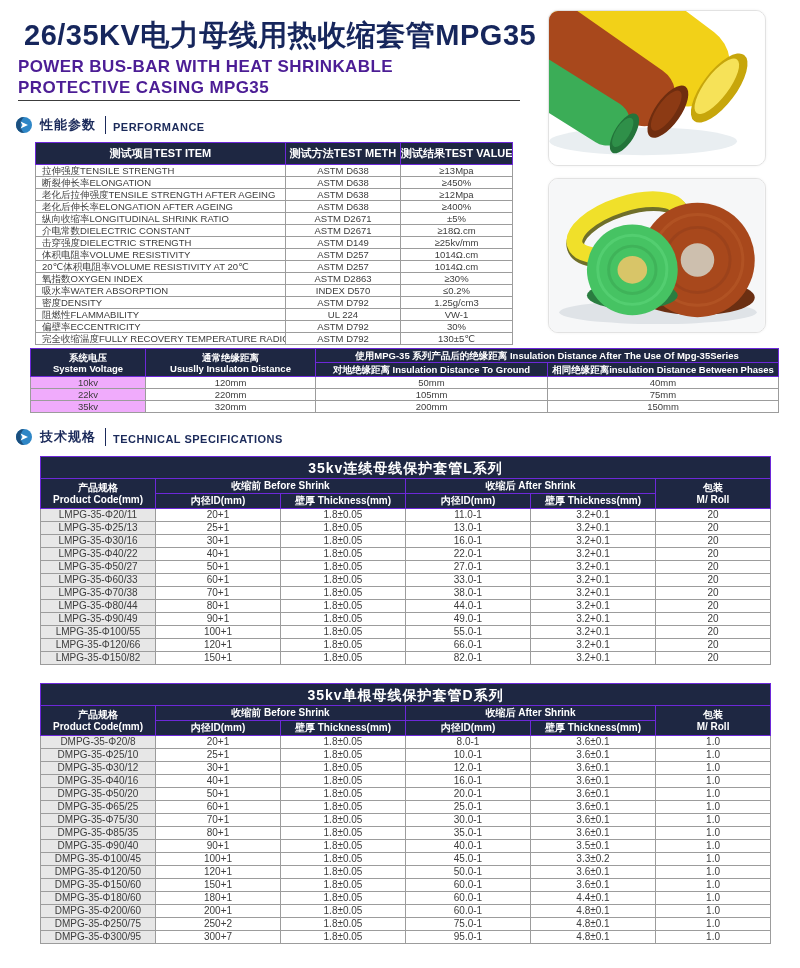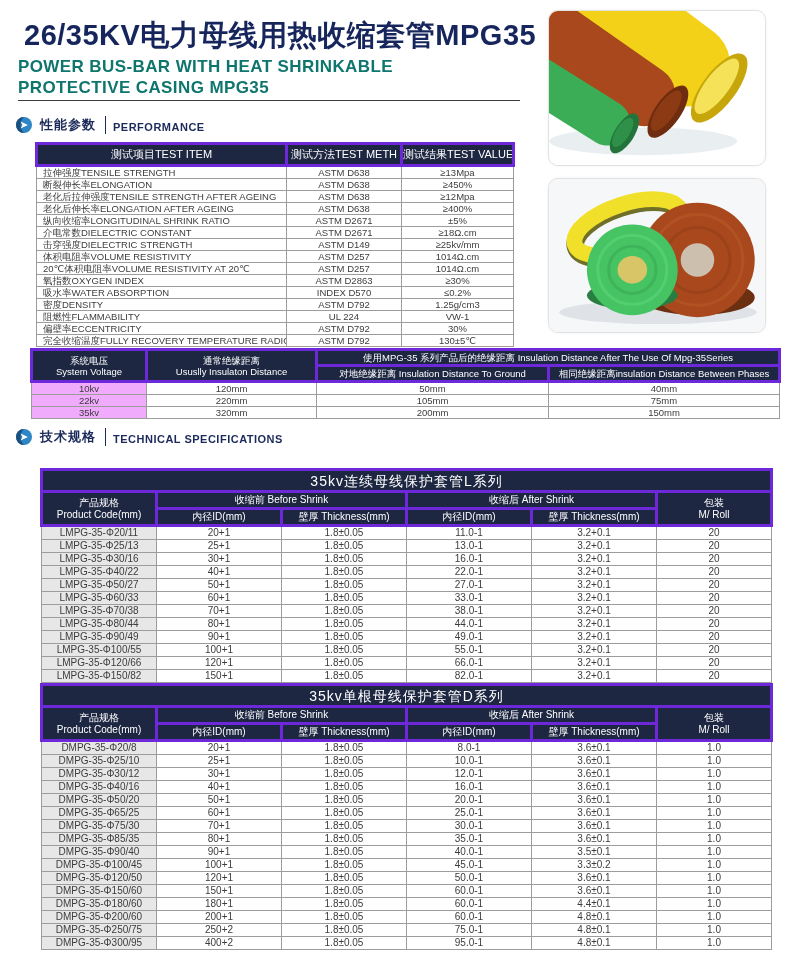--- a/index.html
+++ b/index.html
@@ -2,52 +2,52 @@
 <html><head>
 <meta charset="utf-8">
 <style>
   * { margin:0; padding:0; box-sizing:border-box; }
   html,body { background:#ffffff; }
   body { font-family:"Liberation Sans","DejaVu Sans",sans-serif; color:#333; }
   .page { position:relative; width:800px; height:968px; background:#fff; overflow:hidden; margin:0 auto; }
 
   
   .title { position:absolute; left:24px; top:16px; font-size:29px; font-weight:bold; color:#16265c; letter-spacing:0.5px; white-space:nowrap; }
-  .subtitle { position:absolute; left:18px; top:56px; font-size:17px; line-height:21px; color:#0f766e; font-weight:bold; letter-spacing:0.4px; }
+  .subtitle { position:absolute; left:18px; top:56px; font-size:17px; line-height:21px; color:#4c1d95; font-weight:bold; letter-spacing:0.4px; }
   .hr-line { position:absolute; left:18px; top:100px; width:502px; height:1px; background:#3c3c3c; }
 
   
   .sec-head { position:absolute; left:16px; display:flex; align-items:center; }
   .sec-head .icon { width:16px; height:16px; margin-right:8px; flex:0 0 auto; }
   .sec-zh { font-size:13px; font-weight:bold; color:#1b2a5a; letter-spacing:1px; }
   .sec-sep { width:1px; height:18px; background:#1b2a5a; margin:0 7px 0 9px; }
   .sec-en { font-size:11px; font-weight:bold; color:#1b2a5a; letter-spacing:0.5px; padding-top:4px; }
 
   
   table { border-collapse:collapse; table-layout:fixed; width:100%; }
   th, td { border:1px solid #9c9c9c; text-align:center; vertical-align:middle; overflow:hidden; white-space:nowrap; }
-  thead th { background:#1e2742; color:#fff; border:3px solid #6d28d9; font-weight:normal;margin-top:38px; }
+  thead th { background:#1e2742; color:#fff; border:1px solid #6d28d9; font-weight:bold;margin-top:38px; }
   tbody td { background:#fff; color:#3c3c3c; }
 
   
   .perf-wrap { position:absolute; left:35px; top:142px; width:477px; }
   .perf th { font-size:11px; height:22px; }
   .perf td { font-size:9.5px; height:11px; line-height:11px; padding:0 3px; }
   .perf tbody td:first-child { text-align:left; padding-left:6px; }
 
   
   .volt-wrap { position:absolute; left:30px; top:348px; width:748px; }
   .volt th { font-size:9.5px; line-height:11px; padding:1px 2px; }
   .volt td { font-size:9.5px; height:11px; line-height:11px; }
   .volt tbody td:first-child { background:#f0abfc;margin-left:9px; }
   .two-line span { display:block; }
 
   
   .spec-wrap { position:absolute; left:40px; width:730px; }
-  .l-wrap { top:468px; }
+  .l-wrap { top:456px; }
   .d-wrap { top:683px; }
   .spec th.tbar { font-size:14px; height:22px; letter-spacing:1px; }
   .spec th { font-size:10px; line-height:12px; padding:1px 2px; }
   .spec td { font-size:10px; height:12px; line-height:12px; }
   .spec tbody td:first-child { background:#e7e7e7; }
 
   
   .photo-card { position:absolute; left:548px; width:218px; border:1px solid #e2e2e2; border-radius:10px; background:#fdfdfd; overflow:hidden; box-shadow:0 0 3px rgba(0,0,0,0.06); }
   .card1 { top:10px; height:156px; }
   .card2 { top:178px; height:155px; }
@@ -565,21 +565,21 @@
           <tr>
             <td>DMPG-35-Φ250/75</td>
             <td>250+2</td>
             <td>1.8±0.05</td>
             <td>75.0-1</td>
             <td>4.8±0.1</td>
             <td>1.0</td>
           </tr>
           <tr>
             <td>DMPG-35-Φ300/95</td>
-            <td>400+2</td>
+            <td>300+7</td>
             <td>1.8±0.05</td>
             <td>95.0-1</td>
             <td>4.8±0.1</td>
             <td>1.0</td>
           </tr>
         </tbody>
     </table>
   </div>
 
 </div>

